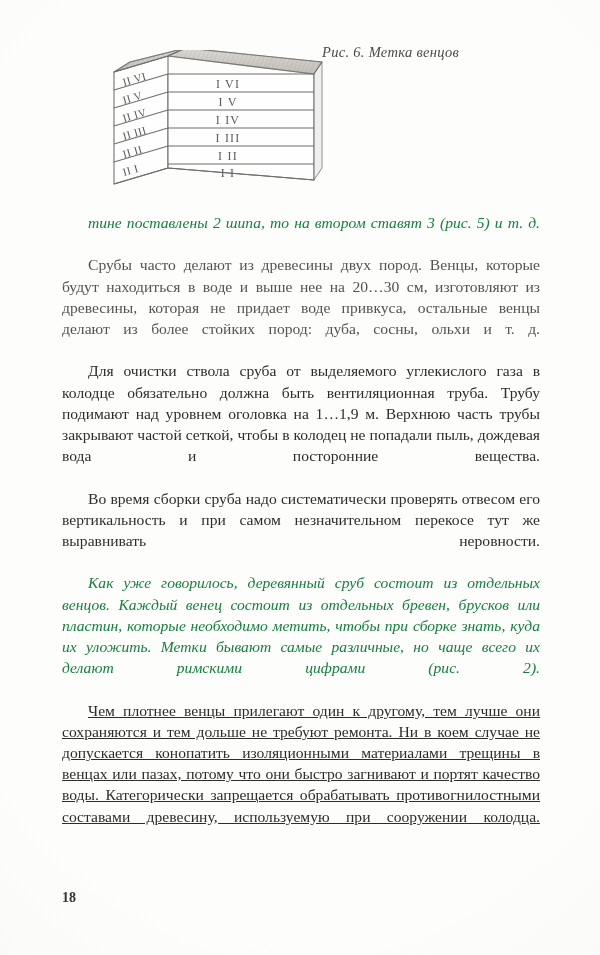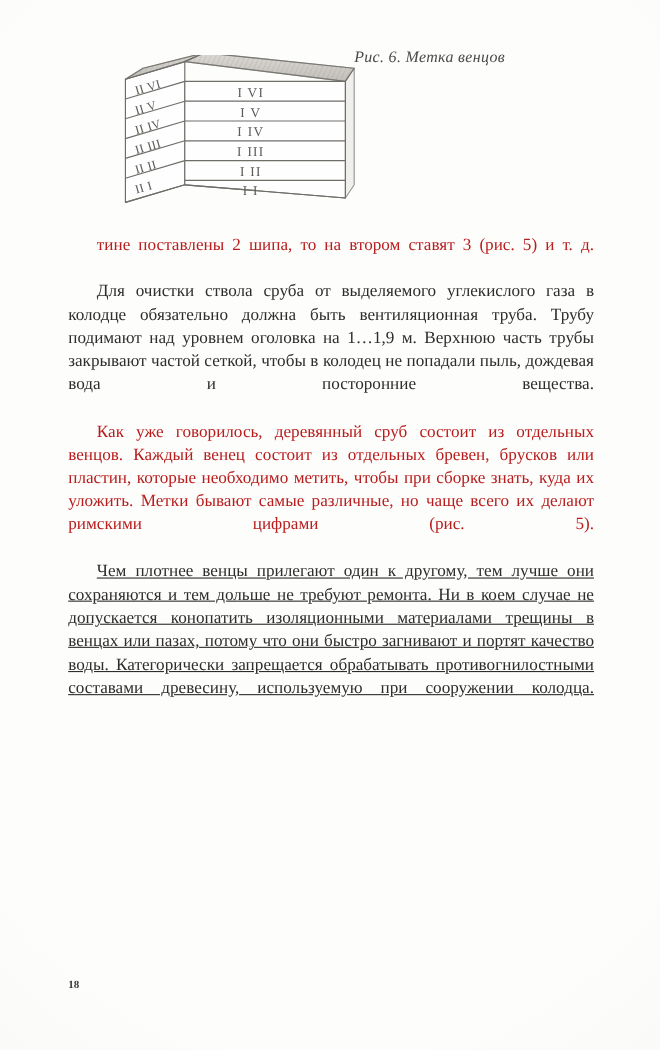--- a/index.html
+++ b/index.html
@@ -68,34 +68,34 @@
     text-align: justify;
     text-justify: inter-word;
     font-family: "Liberation Serif", serif;
     font-size: 15.6px;
     line-height: 21.2px;
     color: #2e2d2c;
     text-indent: 26px;
     -webkit-font-smoothing: none;
   }
   .para.ink-light { color: #55534f; }
-  .para.ink-mid   { color: #b91c1c; }
+  .para.ink-mid   { color: #15803d; font-style: italic; }
   .para:last-child { margin-bottom: 0; text-decoration: underline; }
   .para::after {
     content: "";
     display: inline-block;
     width: 100%;
   }
 
   .pagenum {
     position: absolute;
     left: 62px;
     top: 890px;
     font-family: "Liberation Serif", serif;
-    font-size: 10px;
+    font-size: 14px;
     font-weight: bold;
     color: #363533;
   }
 </style>
 </head>
 <body>
 
 <div class="page">
   <div class="paper-tone"></div>
 
@@ -160,19 +160,21 @@
           <text x="120" y="127">I I</text>
         </g>
       </svg>
     </div>
 
     <div class="fig-caption">Рис. 6. Метка венцов</div>
   </div>
 
   <div class="textblock">
     <p class="para ink-mid">тине поставлены 2 шипа, то на втором ставят 3 (рис. 5) и т. д.</p>
+    <p class="para ink-light">Срубы часто делают из древесины двух пород. Венцы, которые будут находиться в воде и выше нее на 20…30 см, изготовляют из древесины, которая не придает воде привкуса, остальные венцы делают из более стойких пород: дуба, сосны, ольхи и т. д.</p>
     <p class="para">Для очистки ствола сруба от выделяемого углекислого газа в колодце обязательно должна быть вентиляционная труба. Трубу подимают над уровнем оголовка на 1…1,9 м. Верхнюю часть трубы закрывают частой сеткой, чтобы в колодец не попадали пыль, дождевая вода и посторонние вещества.</p>
-    <p class="para ink-mid">Как уже говорилось, деревянный сруб состоит из отдельных венцов. Каждый венец состоит из отдельных бревен, брусков или пластин, которые необходимо метить, чтобы при сборке знать, куда их уложить. Метки бывают самые различные, но чаще всего их делают римскими цифрами (рис. 5).</p>
+    <p class="para">Во время сборки сруба надо систематически проверять отвесом его вертикальность и при самом незначительном перекосе тут же выравнивать неровности.</p>
+    <p class="para ink-mid">Как уже говорилось, деревянный сруб состоит из отдельных венцов. Каждый венец состоит из отдельных бревен, брусков или пластин, которые необходимо метить, чтобы при сборке знать, куда их уложить. Метки бывают самые различные, но чаще всего их делают римскими цифрами (рис. 2).</p>
     <p class="para">Чем плотнее венцы прилегают один к другому, тем лучше они сохраняются и тем дольше не требуют ремонта. Ни в коем случае не допускается конопатить изоляционными материалами трещины в венцах или пазах, потому что они быстро загнивают и портят качество воды. Категорически запрещается обрабатывать противогнилостными составами древесину, используемую при сооружении колодца.</p>
   </div>
 
   <div class="pagenum">18</div>
 </div>
 
 </body></html>

